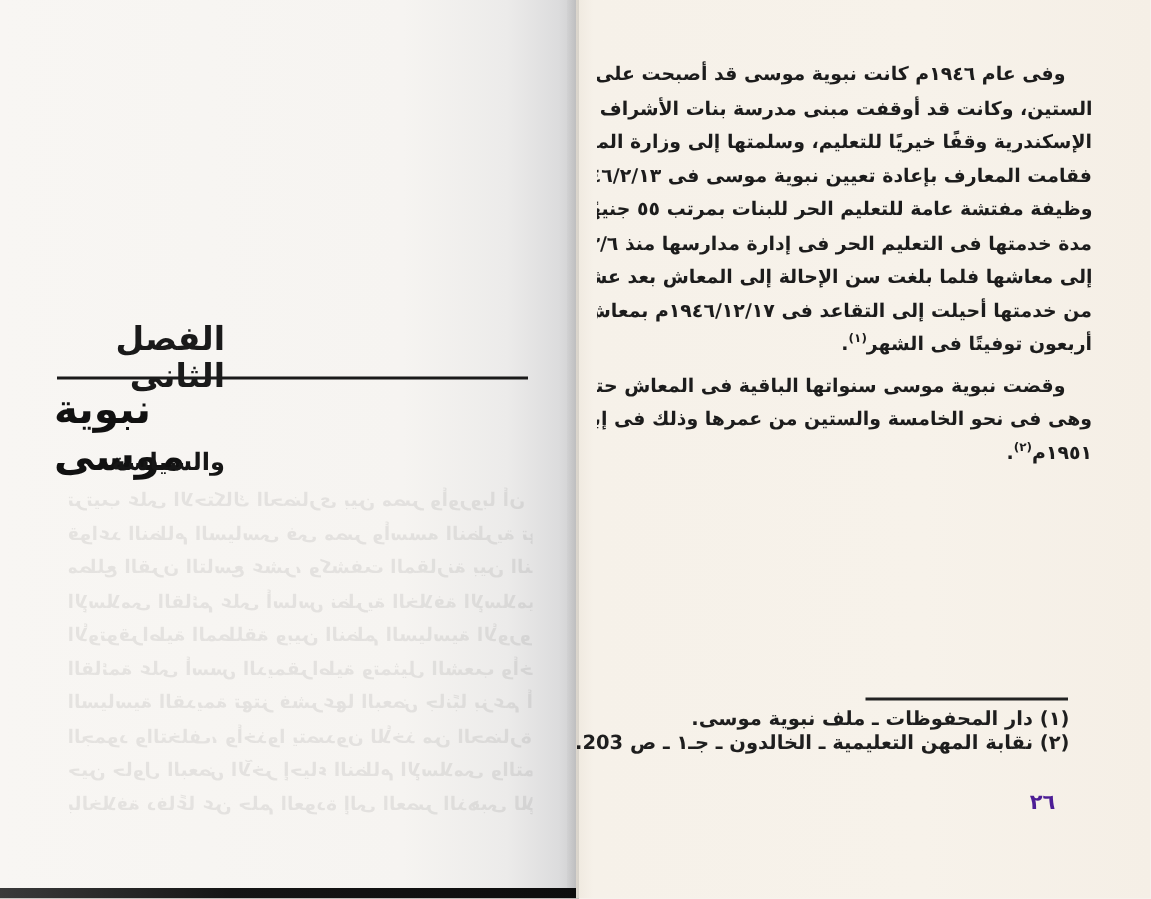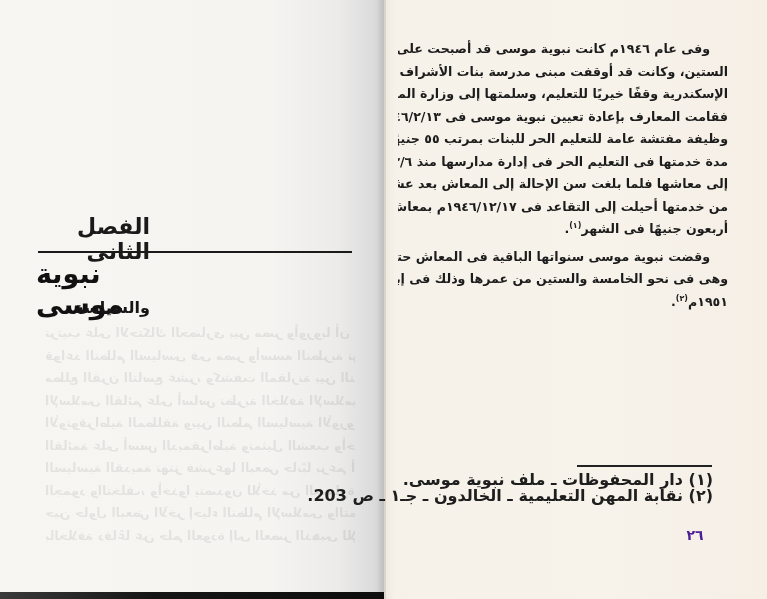--- a/index.html
+++ b/index.html
@@ -55,21 +55,21 @@
   .body-text .line { display:block; white-space:nowrap; text-align:justify; text-align-last:justify; height:22.5px; overflow:hidden; }
   .body-text .line.last { text-align-last:right; }
   .body-text .line.indent { padding-right:18px; }
   .body-text .para-gap { height:5px; }
   sup { font-size:8px; vertical-align:super; line-height:0; }
   .fn-rule {
     position:absolute; top:465px; left:577px; width:135px; height:1.5px; background:#222;
   }
   .footnotes {
     position:absolute; top:472px; left:470px; width:243px; direction:rtl;
-    font-size:16px; font-weight:bold; color:#1e1e1e; line-height:15.5px;
+    font-size:13px; font-weight:bold; color:#1e1e1e; line-height:15.5px;
   }
   .footnotes div { white-space:nowrap; text-align:right; }
   .page-number {
     position:absolute; top:527px; left:680px; width:30px; text-align:center;
     font-size:14px; font-weight:bold; color:#4c1d95; direction:rtl;
   }
 </style>
 </head>
 <body>
 
@@ -104,21 +104,21 @@
   <div class="body-text">
     <div>
       <span class="line indent">وفى عام ١٩٤٦م كانت نبوية موسى قد أصبحت على مشارف</span>
       <span class="line">الستين، وكانت قد أوقفت مبنى مدرسة بنات الأشراف فى</span>
       <span class="line">الإسكندرية وقفًا خيريًا للتعليم، وسلمتها إلى وزارة المعارف،</span>
       <span class="line">فقامت المعارف بإعادة تعيين نبوية موسى فى ١٩٤٦/٢/١٣م فى</span>
       <span class="line">وظيفة مفتشة عامة للتعليم الحر للبنات بمرتب ٥٥ جنيهًا، وضمت</span>
       <span class="line">مدة خدمتها فى التعليم الحر فى إدارة مدارسها منذ ١٩٢٦/٣/٦م</span>
       <span class="line">إلى معاشها فلما بلغت سن الإحالة إلى المعاش بعد عشرة شهور</span>
       <span class="line">من خدمتها أحيلت إلى التقاعد فى ١٩٤٦/١٢/١٧م بمعاش قدره</span>
-      <span class="line last"><span>أربعون جنيهًا فى الشهر</span><sup>(١)</sup><span>.</span></span>
+      <span class="line last"><span>أربعون توفيتًا فى الشهر</span><sup>(١)</sup><span>.</span></span>
     </div>
     <div class="para-gap"></div>
     <div>
       <span class="line indent">وقضت نبوية موسى سنواتها الباقية فى المعاش حتى توفيت</span>
       <span class="line">وهى فى نحو الخامسة والستين من عمرها وذلك فى إبريل عام</span>
       <span class="line last"><span>١٩٥١م</span><sup>(٢)</sup><span>.</span></span>
     </div>
   </div>
 
   <div class="fn-rule"></div>

